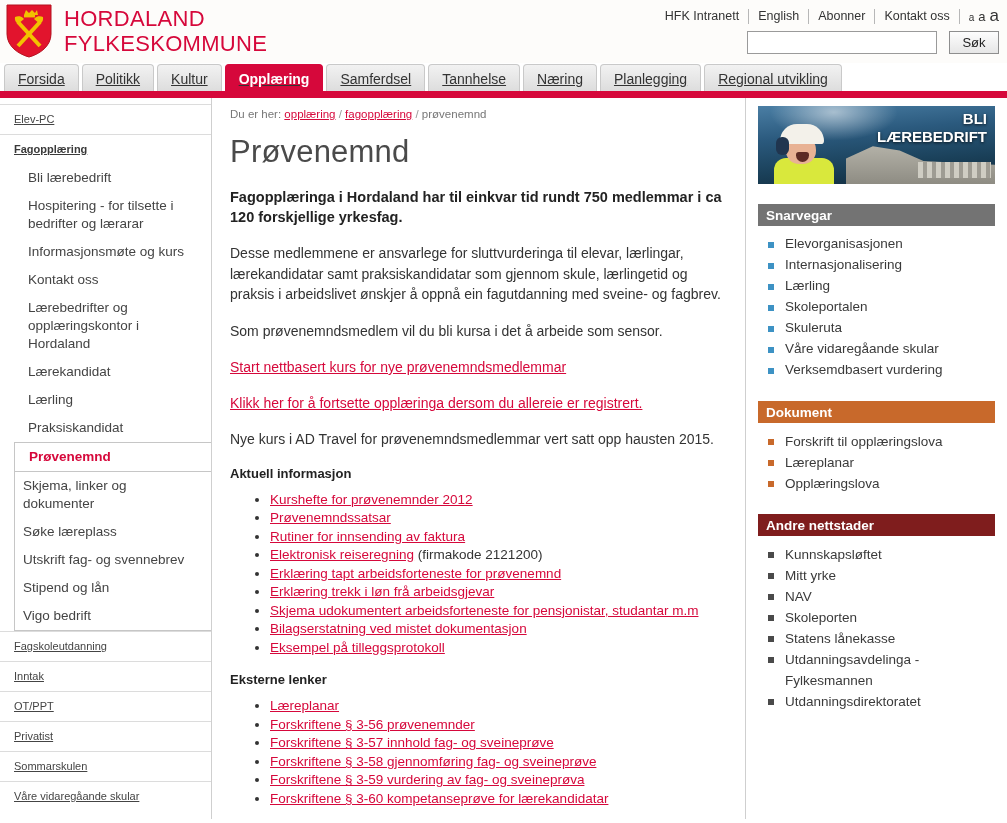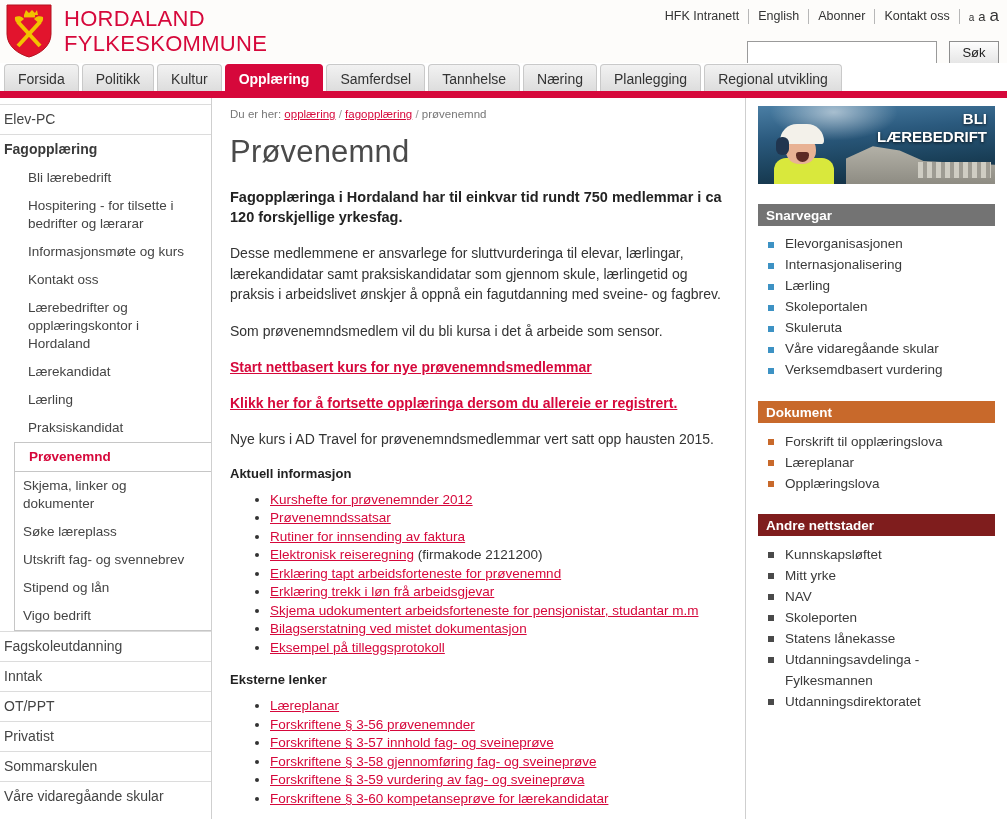--- a/index.html
+++ b/index.html
@@ -57,21 +57,21 @@
     display: flex; align-items: baseline; gap: 4px;
     padding-left: 9px;
   }
   .fontsizes span { color: #333; cursor: pointer; }
   .fs1 { font-size: 10px; }
   .fs2 { font-size: 13px; }
   .fs3 { font-size: 17px; }
 
   .searchrow {
     position: absolute;
-    right: 8px; top: 41px;
+    right: 8px; top: 31px;
     display: flex; align-items: stretch;
     gap: 12px;
   }
   .search-input {
     width: 190px; height: 23px;
     border: 1px solid #9a9a9a;
     background: #fff;
     font-size: 12px;
     padding: 0 4px;
     font-family: "Liberation Sans", sans-serif;
@@ -87,21 +87,21 @@
     font-family: "Liberation Sans", sans-serif;
   }
 
   
   .navbar {
     position: relative;
     height: 35px;
     background: #ffffff;
     padding-left: 4px;
   }
-  .tabs { display: flex; align-items: flex-end; height: 29px; gap: 3px; }
+  .tabs { display: flex; align-items: flex-end; height: 29px; gap: 3px; text-decoration: underline; }
   .tab {
     height: 28px;
     padding: 0 13px;
     display: flex; align-items: center;
     font-size: 14px;
     color: #333;
     background: linear-gradient(#f2f2f2, #dcdcdc);
     border: 1px solid #c9c9c9;
     border-bottom: none;
     border-radius: 4px 4px 0 0;
@@ -132,25 +132,26 @@
   .leftnav {
     width: 212px;
     flex: 0 0 212px;
     border-right: 1px solid #cfcfcf;
     padding: 6px 0 0 0;
     background: #fff;
   }
   .leftnav ul { list-style: none; margin: 0; padding: 0; }
   .ln-item {
     border-top: 1px solid #dcdcdc;
-    font-size: 14px;
+    font-size: 11px;
     line-height: 17px;
     color: #444;
-    padding: 6px 10px 6px 4px;
+    padding: 6px 10px 6px 14px;
     cursor: pointer;
+    text-decoration: underline;
   }
   .ln-item.first { border-top: 1px solid #dcdcdc; }
   .ln-item.bold { font-weight: bold; color: #3a3a3a; }
   .ln-sub {
     border-top: none;
     padding: 5px 10px 5px 28px;
     font-size: 13.5px;
     line-height: 18px;
     color: #444;
     cursor: pointer;
@@ -207,21 +208,21 @@
     color: #333;
     margin: 0 0 16px 0;
   }
   a.redlink {
     color: #d6083b;
     text-decoration: underline;
     font-size: 14px;
     line-height: 20px;
     display: inline-block;
   }
-  .linkblock { margin: 0 0 16px 0; font-weight: bold; }
+  .linkblock { margin: 0 0 16px 0; }
   h3.sec {
     font-size: 13px;
     font-weight: bold;
     color: #222;
     margin: 0 0 10px 0;
   }
   ul.linklist {
     margin: 0 0 16px 0;
     padding-left: 40px;
     list-style: disc;

